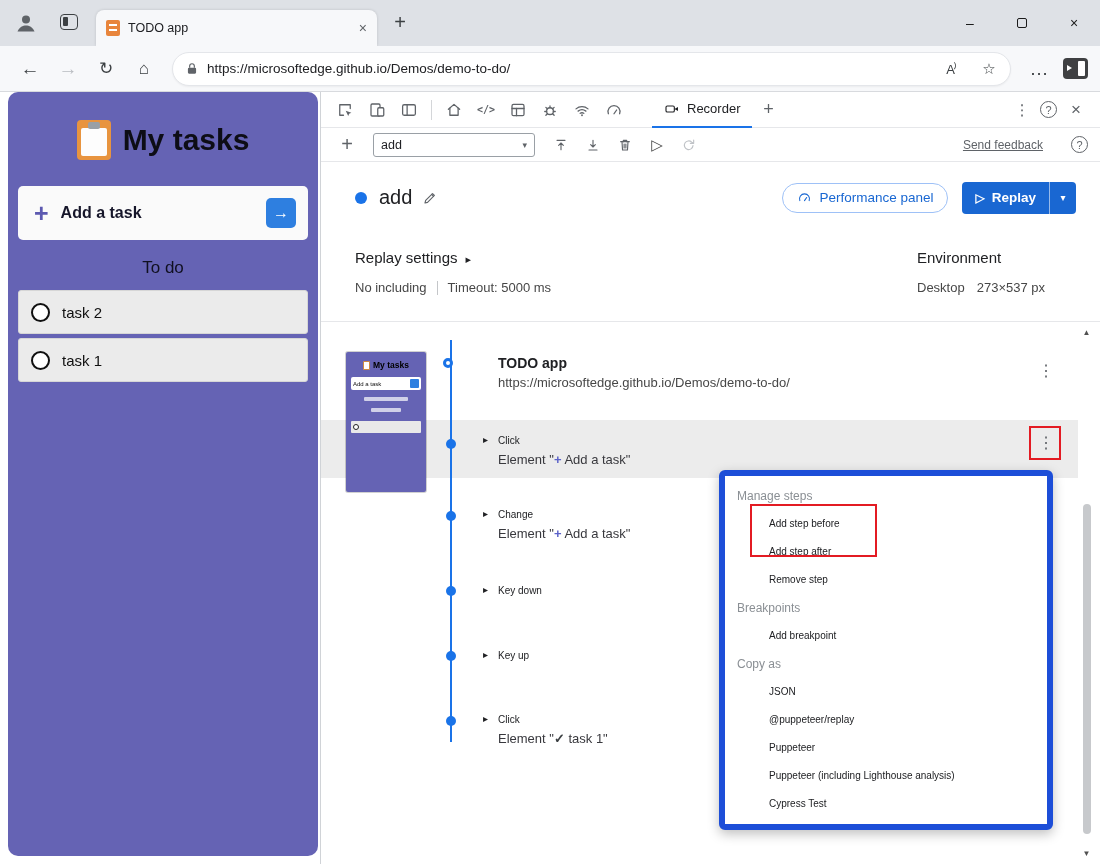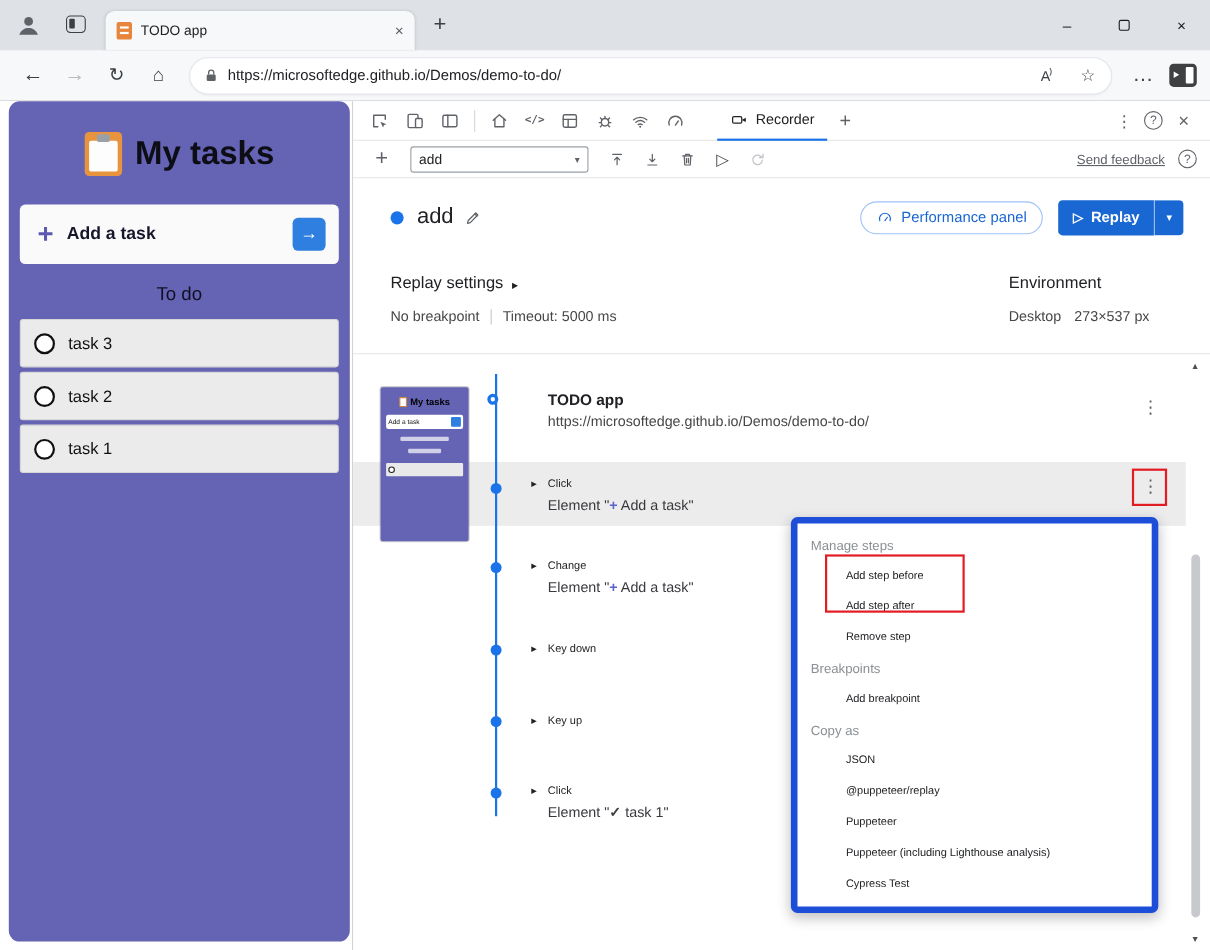--- a/index.html
+++ b/index.html
@@ -68,21 +68,21 @@
   .xclose{font-size:17px;color:#5f6368;width:20px;text-align:center}
   .kebabv{font-size:15px;color:#5f6368;width:18px;text-align:center}
 
   .dt-toolbar{height:34px;border-bottom:1px solid #e6e7ea;display:flex;align-items:center;padding:0 12px;color:#5f6368;gap:4px}
   .tbtn{width:28px;height:26px;display:flex;align-items:center;justify-content:center;flex:none;border-radius:4px}
   .tplus{font-size:20px;color:#5f6368}
   .recselect{width:162px;height:24px;border:1px solid #9aa0a6;border-radius:3px;background:#fff;display:flex;align-items:center;padding:0 7px;font-size:12.5px;color:#202124;margin:0 8px}
   .recselect .cv{margin-left:auto;color:#5f6368;font-size:9px}
   .playicon{font-size:15px;color:#474747}
   .disabledic{color:#c0c3c7}
-  .feedback{margin-left:auto;font-size:12px;color:#5f6368;text-decoration:underline;margin-right:8px}
+  .feedback{margin-left:auto;font-size:12px;color:#5f6368;text-decoration:underline;margin-right:24px}
 
   .dt-head{height:71px;display:flex;align-items:center;padding:0 24px 0 34px}
   .recdot{width:12px;height:12px;border-radius:50%;background:#1a73e8;margin-right:12px;flex:none}
   .recname{font-size:20px;color:#202124}
   .pencil{margin-left:10px;color:#5f6368;display:flex}
   .headright{margin-left:auto;display:flex;align-items:center;gap:14px}
   .perfbtn{height:30px;border:1px solid #9ec1f7;border-radius:16px;color:#1967d2;font-size:13.5px;display:flex;align-items:center;gap:7px;padding:0 14px;background:#fff}
   .replay{display:flex;height:32px}
   .replaymain{background:#1967d2;color:#fff;border-radius:4px 0 0 4px;display:flex;align-items:center;gap:7px;padding:0 13px;font-size:13.5px;font-weight:600}
   .replaymain .pi{font-size:12px}
@@ -194,24 +194,20 @@
         <span class="clipicon"></span>
         <span class="apptitle">My tasks</span>
       </div>
       <div class="addrow">
         <span class="addplus">+</span>
         <span class="addlabel">Add a task</span>
         <span class="addgo">→</span>
       </div>
       <div class="sectiontitle">To do</div>
       <div class="tasklist">
-        <div class="taskrow">
-          <span class="taskcircle"></span>
-          <span class="tasklabel">task 3</span>
-        </div>
         <div class="taskrow">
           <span class="taskcircle"></span>
           <span class="tasklabel">task 2</span>
         </div>
         <div class="taskrow">
           <span class="taskcircle"></span>
           <span class="tasklabel">task 1</span>
         </div>
       </div>
     </div>
@@ -350,21 +346,21 @@
         </span>
       </span>
     </div>
 
     <div class="dt-settings">
       <span class="rs-title">
         <span>Replay settings</span>
         <span class="tri">▸</span>
       </span>
       <span class="rs-sub">
-        <span>No breakpoint</span>
+        <span>No including</span>
         <span class="bar"></span>
         <span>Timeout: 5000 ms</span>
       </span>
       <span class="env-title">Environment</span>
       <span class="env-sub">
         <span>Desktop</span>
         <span>273×537 px</span>
       </span>
     </div>
 

